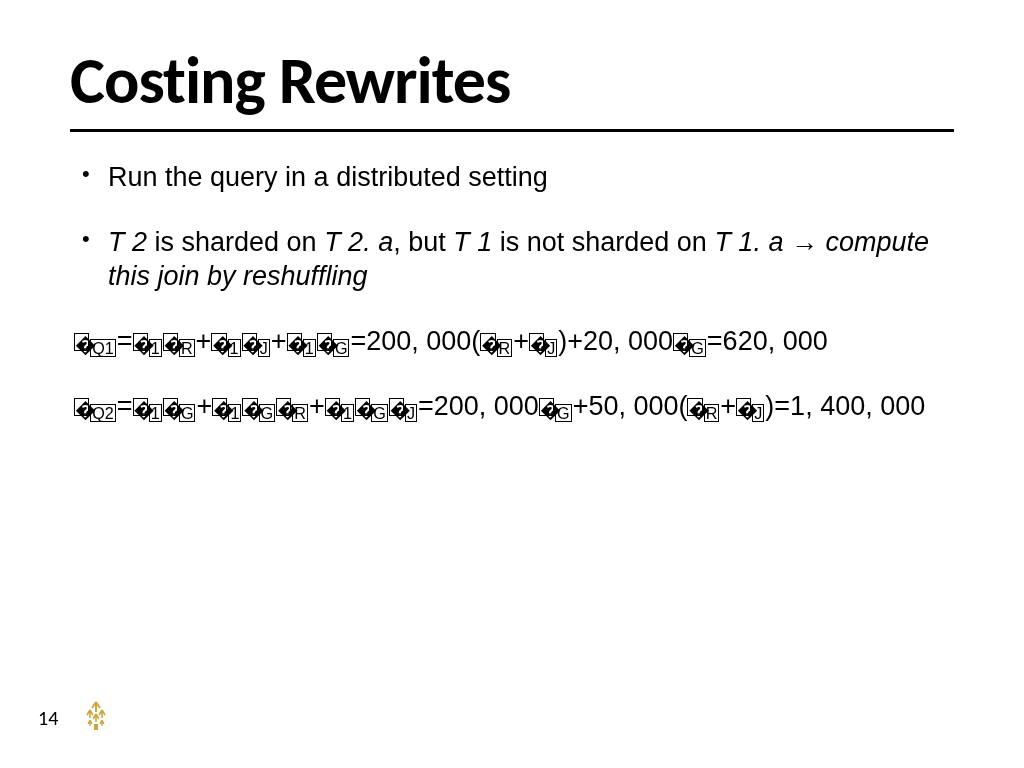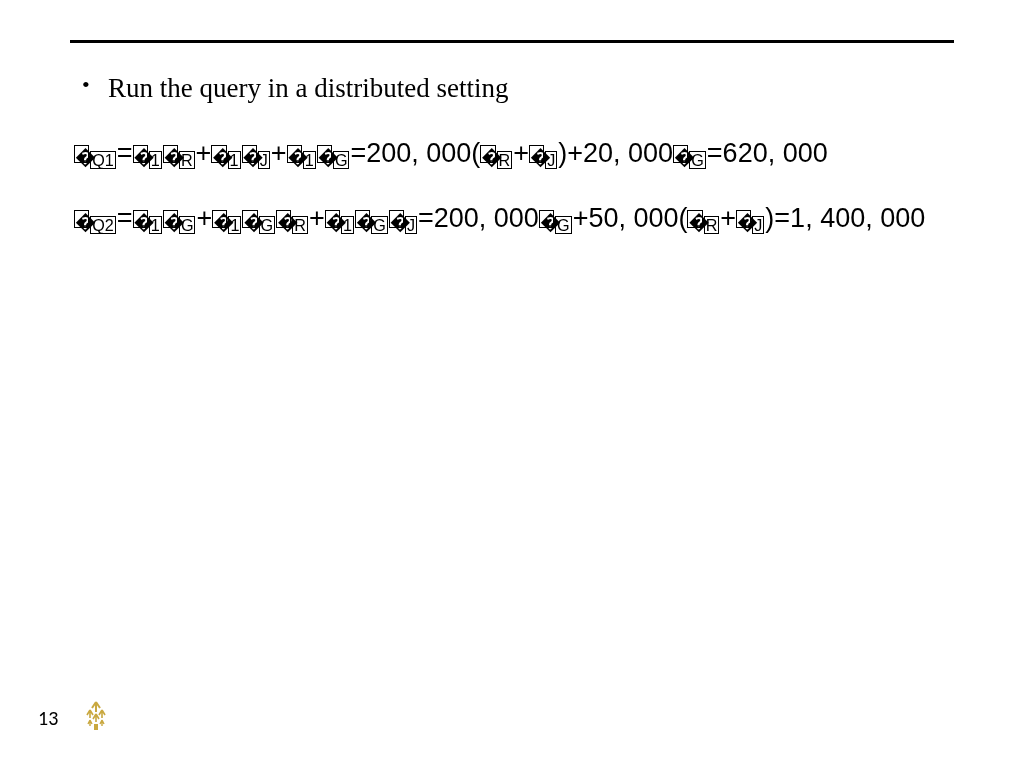--- a/index.html
+++ b/index.html
@@ -25,21 +25,20 @@
     letter-spacing: -1px;
     margin-bottom: 8px;
   }
   .title-underline {
     border-top: 3px solid #000;
     margin-bottom: 28px;
   }
   .bullets {
     list-style: none;
     padding-left: 4px;
-    font-family: Liberation Serif, serif;
   }
   .bullets > li {
     position: relative;
     padding-left: 34px;
     font-size: 27px;
     line-height: 1.28;
     margin-bottom: 30px;
     color: #000;
   }
   .bullets > li::before {
@@ -101,38 +100,42 @@
     font-family: "Times New Roman", Times, serif;
     font-size: 19px;
     color: #000;
   }
 </style>
 </head>
 <body>
 
 <div class="slide">
 
+  <h1 class="title">Costing Rewrites</h1>
   <div class="title-underline"></div>
 
   <ul class="bullets">
     <li>
       <span>Run the query in a distributed setting</span>
+    </li>
+    <li>
+      <span class="italic">T 2</span><span> is sharded on </span><span class="italic">T 2. a</span><span>, but </span><span class="italic">T 1</span><span> is not sharded on </span><span class="italic">T 1. a </span><span class="arrow">→</span><span class="italic"> compute this join by reshuffling</span>
     </li>
   </ul>
 
   <div class="formula">
     <span class="boxch">�</span><span class="subsym">Q1</span>=<span class="boxch">�</span><span class="subsym">1</span><span class="boxch">�</span><span class="subsym">R</span>+<span class="boxch">�</span><span class="subsym">1</span><span class="boxch">�</span><span class="subsym">J</span>+<span class="boxch">�</span><span class="subsym">1</span><span class="boxch">�</span><span class="subsym">G</span>=2<span>00, 000(</span><span class="boxch">�</span><span class="subsym">R</span>+<span class="boxch">�</span><span class="subsym">J</span><span>)+20, 000</span><span class="boxch">�</span><span class="subsym">G</span><span>=620, 000</span>
   </div>
 
   <div class="formula">
     <span class="boxch">�</span><span class="subsym">Q2</span>=<span class="boxch">�</span><span class="subsym">1</span><span class="boxch">�</span><span class="subsym">G</span>+<span class="boxch">�</span><span class="subsym">1</span><span class="boxch">�</span><span class="subsym">G</span><span class="boxch">�</span><span class="subsym">R</span>+<span class="boxch">�</span><span class="subsym">1</span><span class="boxch">�</span><span class="subsym">G</span><span class="boxch">�</span><span class="subsym">J</span>=2<span>00, 000</span><span class="boxch">�</span><span class="subsym">G</span><span>+50, 000(</span><span class="boxch">�</span><span class="subsym">R</span>+<span class="boxch">�</span><span class="subsym">J</span><span>)=1, 400, 000</span>
   </div>
 
   <div class="footer">
-    <span class="page-num">13</span>
+    <span class="page-num">14</span>
     <span class="logo">
       <svg width="28" height="32" viewBox="0 0 28 32">
         <g fill="#c9a840">
           <path d="M14 2 L14 12 M14 2 L10 8 M14 2 L18 8" stroke="#c9a840" stroke-width="2" fill="none"></path>
           <path d="M8 10 L8 18 M8 10 L5 15 M8 10 L11 15" stroke="#c9a840" stroke-width="1.6" fill="none"></path>
           <path d="M20 10 L20 18 M20 10 L17 15 M20 10 L23 15" stroke="#c9a840" stroke-width="1.6" fill="none"></path>
           <path d="M14 14 L14 22 M14 14 L11 19 M14 14 L17 19" stroke="#c9a840" stroke-width="1.6" fill="none"></path>
           <path d="M8 20 L8 26 M8 20 L6 24 M8 20 L10 24" stroke="#c9a840" stroke-width="1.4" fill="none"></path>
           <path d="M20 20 L20 26 M20 20 L18 24 M20 20 L22 24" stroke="#c9a840" stroke-width="1.4" fill="none"></path>
           <rect x="12" y="24" width="4" height="6" fill="#c9a840"></rect>

